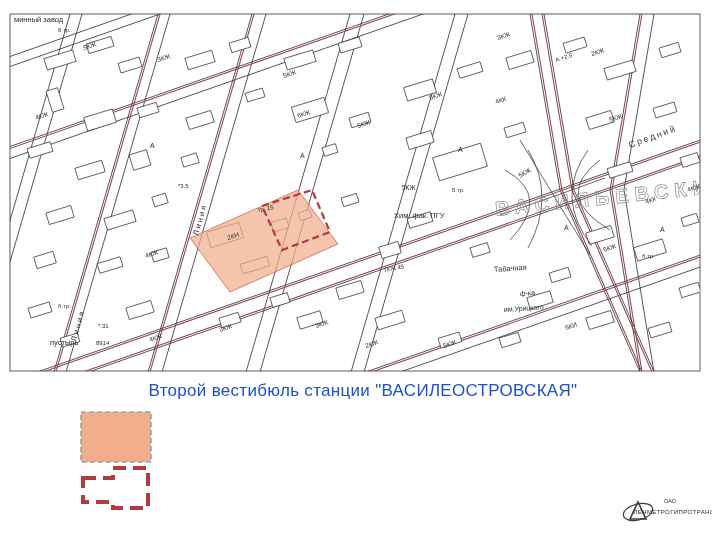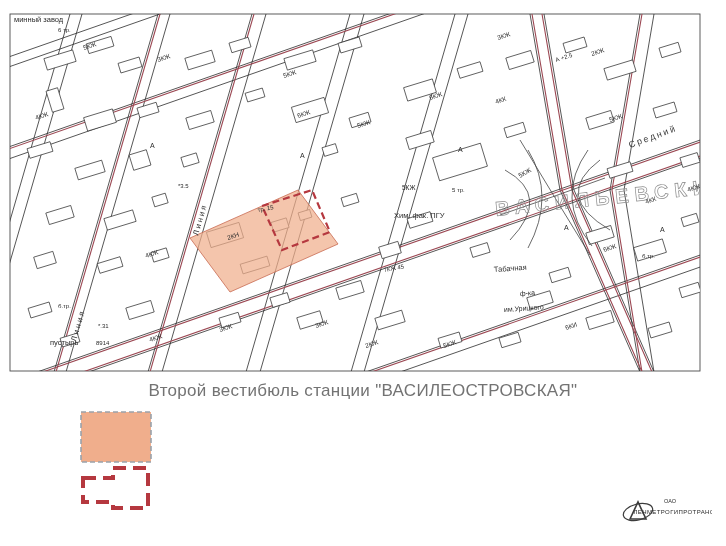--- a/index.html
+++ b/index.html
@@ -3,21 +3,21 @@
 <meta charset="utf-8">
 <style>
   html,body{margin:0;padding:0;background:#fff;}
   body{font-family:"Liberation Sans",sans-serif;}
   #page{position:relative;width:712px;height:546px;background:#ffffff;overflow:hidden;}
   #map-wrap{position:absolute;left:0;top:0;width:726px;height:375px;}
   svg text{font-family:"Liberation Sans",sans-serif;fill:#2b2b2b;}
   svg text.outline{fill:none;stroke:#8d8d8d;stroke-width:0.7;letter-spacing:6px;font-weight:bold;}
   svg text.street{fill:#3a3a3a;letter-spacing:2px;}
   .map-title{position:absolute;left:0;top:381px;width:726px;text-align:center;
-    font-size:17px;color:#737373;letter-spacing:0.3px;}
+    font-size:17px;color:#1d4ed8;letter-spacing:0.3px;}
   .legend{position:absolute;left:0;top:405px;width:726px;height:115px;}
   .logo{position:absolute;left:608px;top:490px;width:115px;height:42px;}
 </style>
 </head>
 <body>
 
 <div id="page">
 
   <div id="map-wrap">
     <svg id="map" width="726" height="375" viewBox="0 0 726 375">

